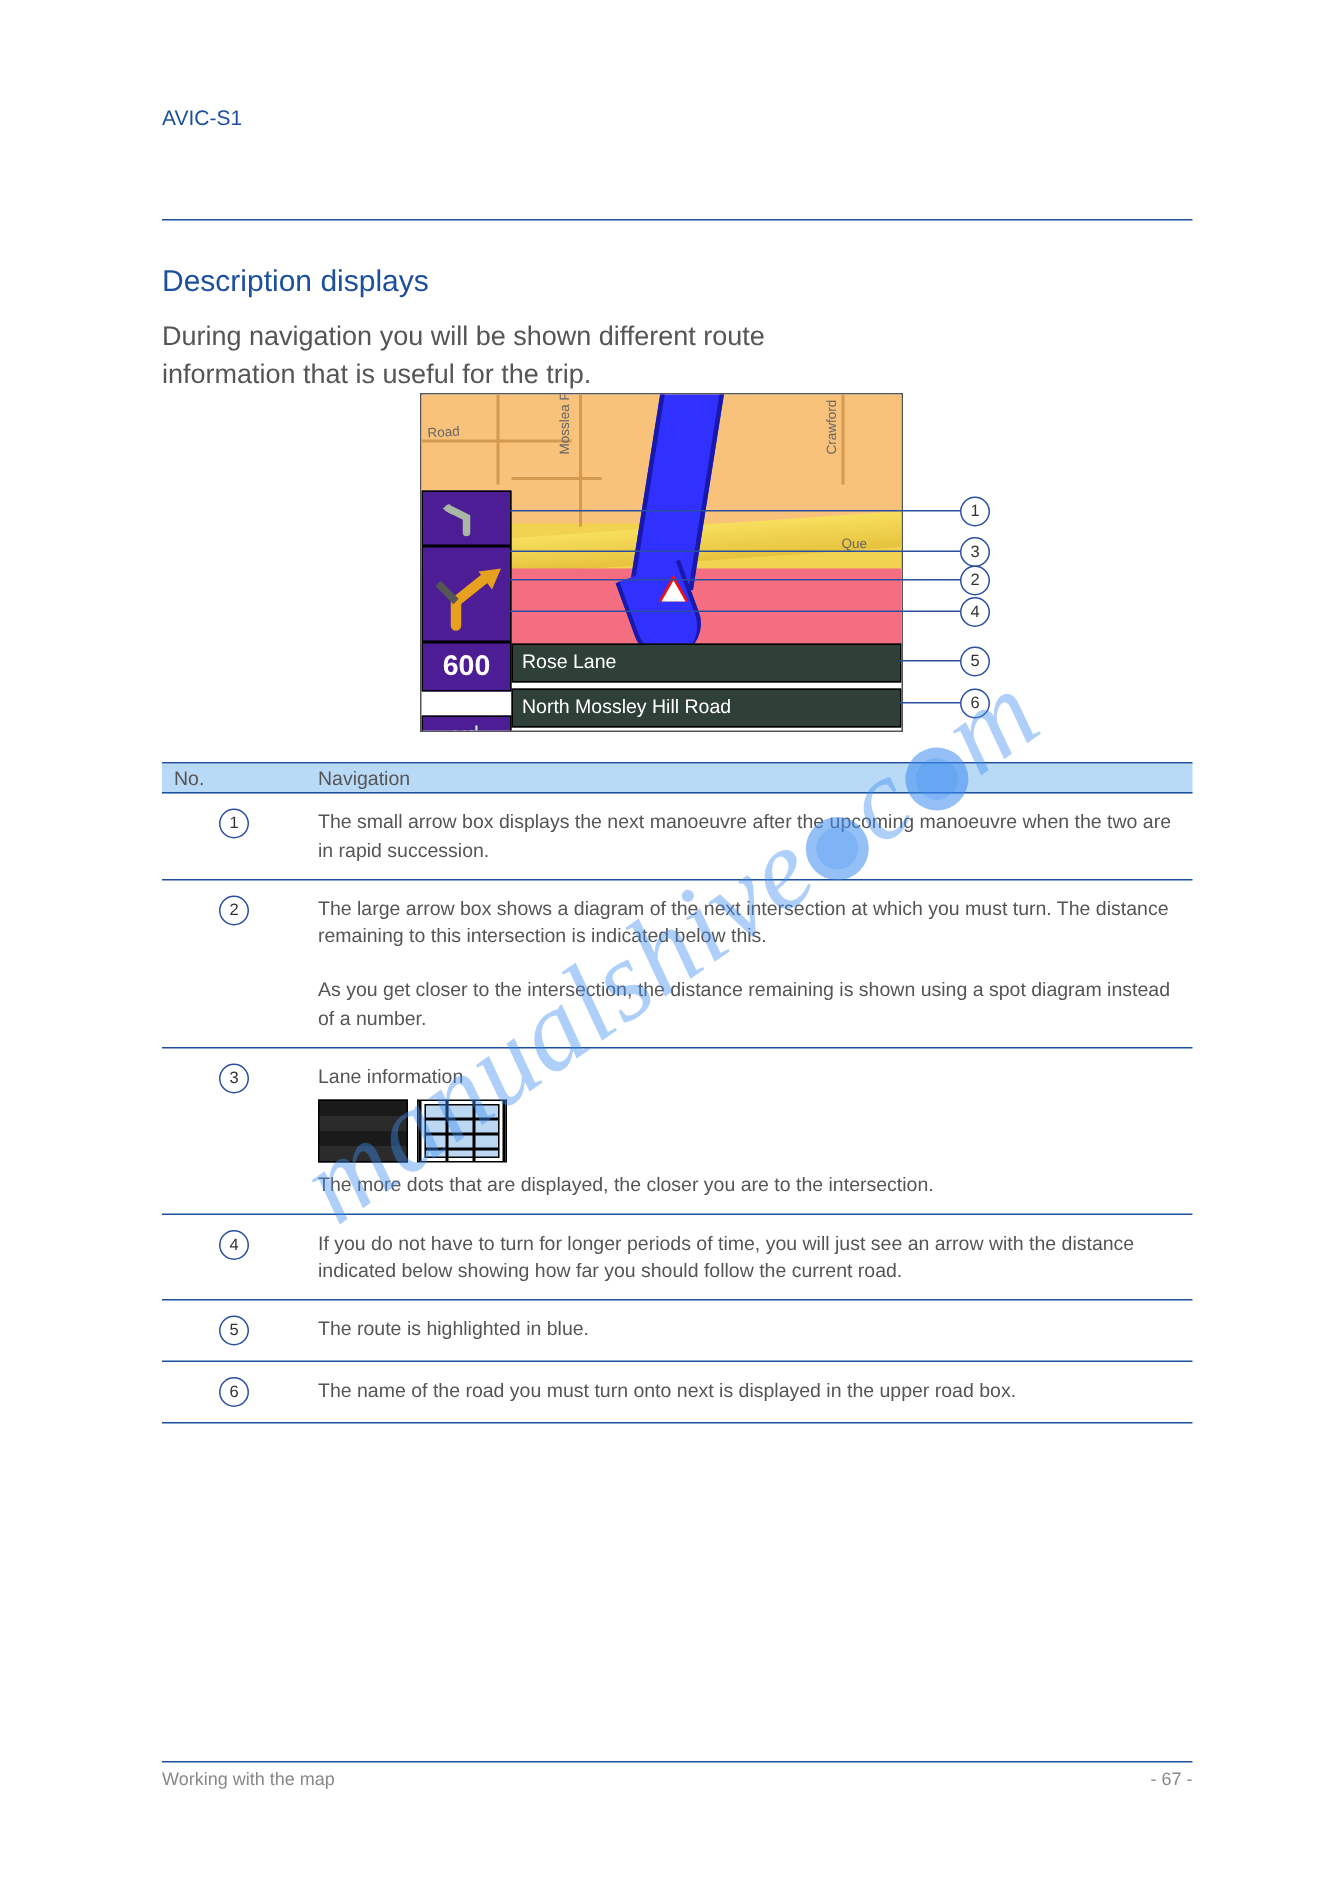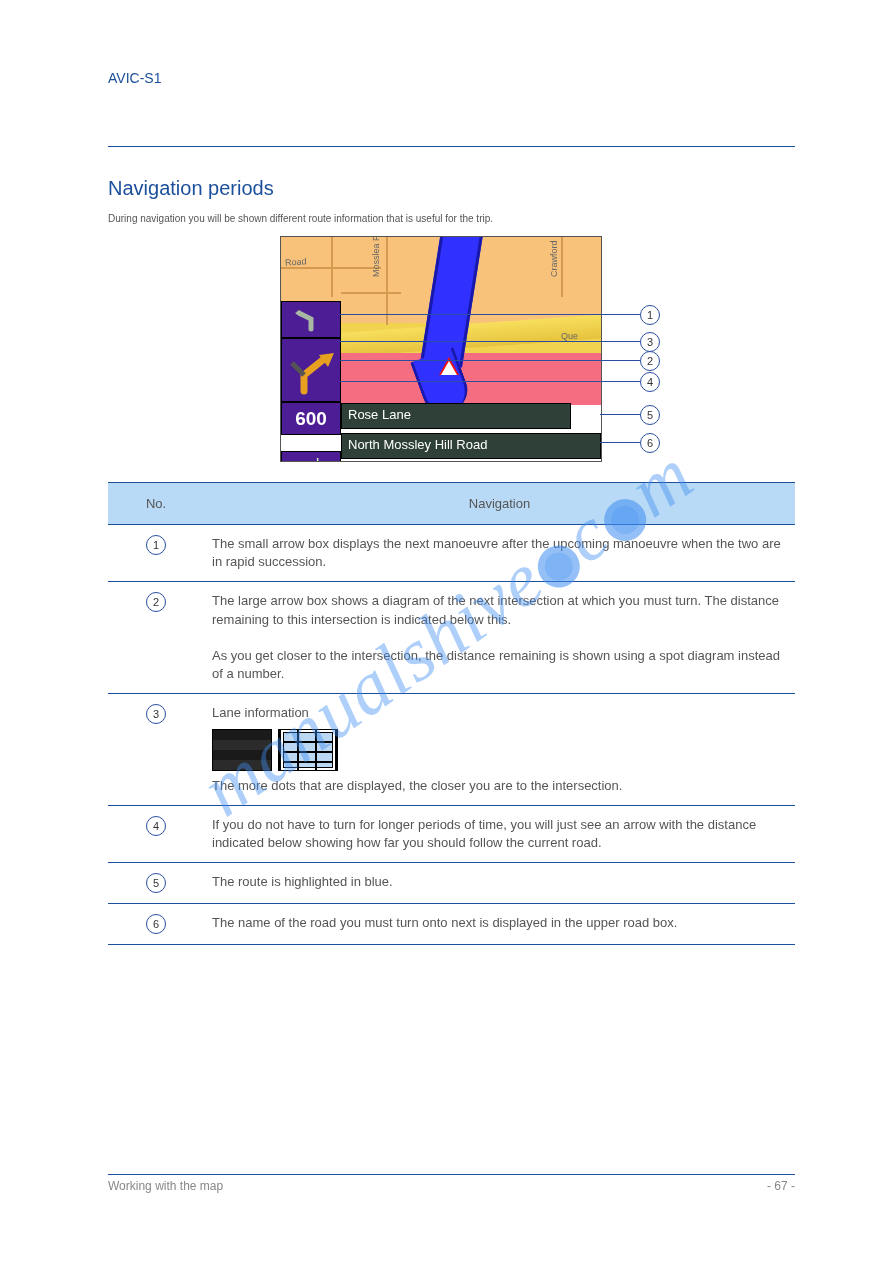--- a/index.html
+++ b/index.html
@@ -35,23 +35,22 @@
     color: #888;
     margin-bottom: 6px;
   }
   .section-title {
     font-size: 20px;
     color: #1c4f9c;
     margin: 10px 0 12px 0;
     font-weight: 400;
   }
   .intro {
-    font-size: 10px;
+    font-size: 18px;
     color: #555;
-    margin-bottom: 10px;
     width: 420px;
     line-height: 1.4;
   }
   .footer {
     position: absolute;
     left: 108px;
     right: 98px;
     bottom: 70px;
     border-top: 1px solid #1c4f9c;
     font-size: 12px;
@@ -128,21 +127,21 @@
     border-left:8px solid transparent;
     border-right:8px solid transparent;
     border-bottom:14px solid #fff;
   }
   .panel { position:absolute; left:0; width:58px; background:#4c1d95; border:1px solid #000; display:flex;align-items:center;justify-content:center; }
   .panel.p1 { top:64px; height:35px; }
   .panel.p2 { top:101px; height:62px; }
   .panel.p3 { top:165px; height:31px; color:#fff; font-size:19px; font-weight:bold; }
   .panel.p4 { top:214px; height:25px; color:#cfeac9; font-size:16px; }
   .rowbar { position:absolute; left:60px; height:26px; background:#2e4037; border:1px solid #000; color:#fff; font-size:13px; padding:3px 6px; box-sizing:border-box; }
-  .rowbar.r1 { top:166px; width:230px; }
+  .rowbar.r1 { top:166px; width:260px; }
   .rowbar.r2 { top:196px; width:260px; }
 
   
   .arrsvgwrap { width:40px; height:26px; }
 
   
   .callout-line { position:absolute; height:0; border-top:1px solid #2a4ea0; }
   .callout-circle {
     position:absolute; width:18px; height:18px; border:1.5px solid #2a4ea0; border-radius:50%;
     background:#fff; text-align:center; font-size:11px; line-height:18px; color:#333;
@@ -152,22 +151,22 @@
   table.desc {
     width: 100%;
     border-collapse: collapse;
     margin-top: 20px;
     font-size: 13px;
   }
   table.desc thead th {
     background: #b9daf6;
     color: #555;
     font-weight: normal;
-    text-align: center;
-    padding: 13px 8px;
+    text-align: left;
+    padding: 2px 8px;
     border-top: 1px solid #1c4f9c;
     border-bottom: 1px solid #1c4f9c;
   }
   table.desc thead th:first-child { width:80px; }
   table.desc td {
     vertical-align: top;
     padding: 10px 8px;
     border-bottom: 1px solid #1c4f9c;
     color: #555;
     line-height: 1.4;
@@ -215,21 +214,21 @@
     background: rgba(60,140,240,0.25);
   }
 </style>
 </head>
 <body>
 
 <div class="page">
   <div class="header-product">AVIC-S1</div>
   <div class="topline"></div>
 
-  <div class="section-title">Navigation periods</div>
+  <div class="section-title">Description displays</div>
   <div class="intro">During navigation you will be shown different route information that is useful for the trip.</div>
 
   <div class="navfig">
     <div class="navbox">
       <div class="mapupper"></div>
       <div class="midstrip"></div>
       <div class="yellowband"></div>
       <div class="lowerred"></div>
       <div class="gridline gv1"></div>
       <div class="gridline gv2"></div>

